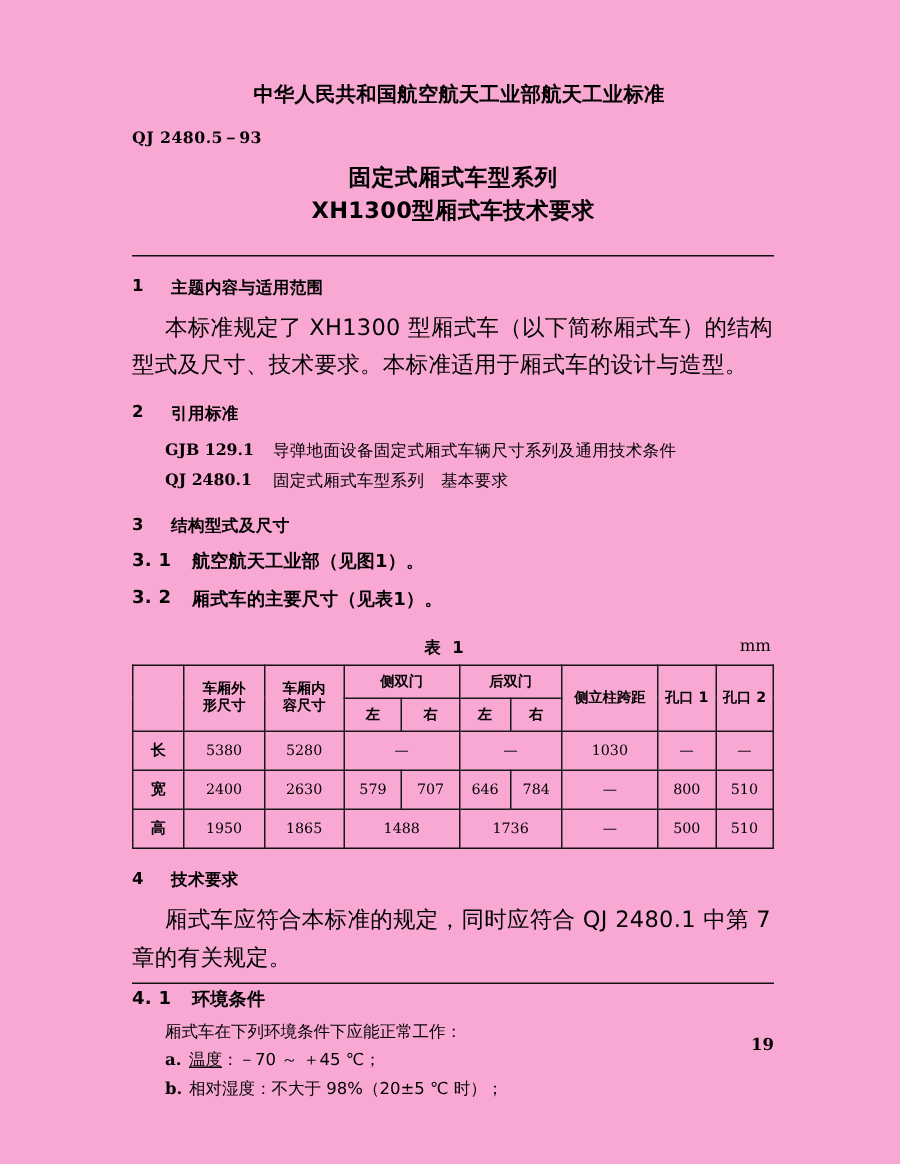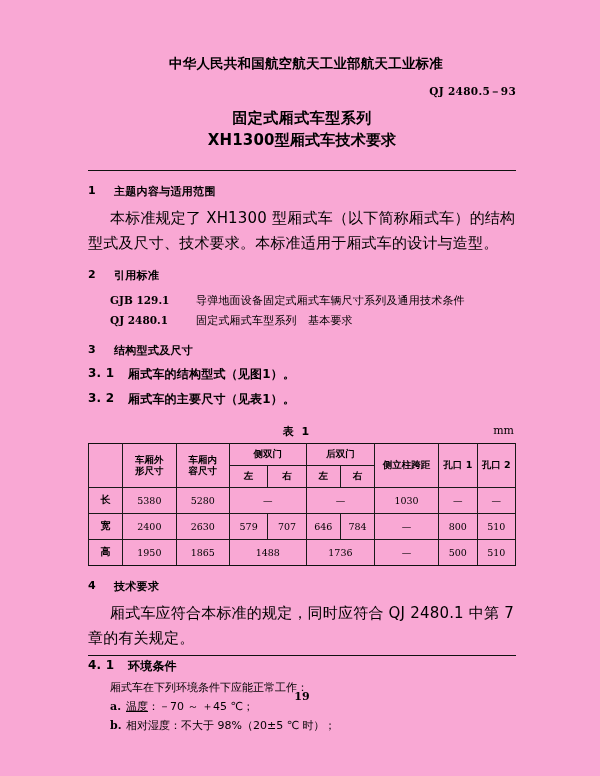--- a/index.html
+++ b/index.html
@@ -33,21 +33,21 @@
   .masthead {
     text-align: center;
     font-size: 13.5px;
     font-weight: bold;
     letter-spacing: 0.2px;
     line-height: 1.4;
     margin-top: 4px;
     margin-left: 8px;
   }
   .std-no {
-    text-align: right;
+    text-align: left;
     font-size: 10.5px;
     font-weight: bold;
     font-family: "DejaVu Serif", "Liberation Serif", serif;
     margin-top: 12px;
     letter-spacing: 0.3px;
   }
   .doc-title {
     text-align: center;
     font-size: 15px;
     font-weight: bold;
@@ -84,21 +84,21 @@
     margin-top: 7px;
     text-indent: 22px;
     letter-spacing: 0.2px;
   }
   .ref-list {
     margin-top: 8px;
     font-size: 11px;
     line-height: 1.75;
     padding-left: 22px;
   }
-  .ref-row { display: flex; gap: 14px; }
+  .ref-row { display: flex; }
   .ref-row .code {
     flex: 0 0 72px;
     font-family: "DejaVu Serif", "Liberation Serif", serif;
     font-weight: bold;
     font-size: 10.5px;
   }
   .ref-row .desc { letter-spacing: 0.2px; }
   .sub-head {
     font-size: 12px;
     font-weight: bold;
@@ -194,21 +194,21 @@
     font-size: 10.5px;
     font-weight: bold;
     margin-top: 7px;
     letter-spacing: 0.2px;
   }
   .page-no {
     position: absolute;
     left: 88px;
     top: 690px;
     width: 428px;
-    text-align: center;
+    text-align: right;
     font-size: 11px;
     font-weight: bold;
     font-family: "DejaVu Serif", "Liberation Serif", serif;
   }
 </style>
 </head>
 <body>
 
 <div class="page">
   <div class="content">
@@ -244,21 +244,21 @@
         <span class="desc">固定式厢式车型系列　基本要求</span>
       </div>
     </div>
 
     <div class="sec-head">
       <span class="num">3</span>
       <span>结构型式及尺寸</span>
     </div>
     <div class="sub-head">
       <span class="num">3. 1</span>
-      <span>厢式车的结构型式（见图1）。</span>
+      <span>航空航天工业部（见图1）。</span>
     </div>
     <div class="sub-head">
       <span class="num">3. 2</span>
       <span>厢式车的主要尺寸（见表1）。</span>
     </div>
 
     <div class="table-wrap">
       <div class="table-cap">
         <span class="cap">表 1</span>
         <span class="unit">mm</span>

